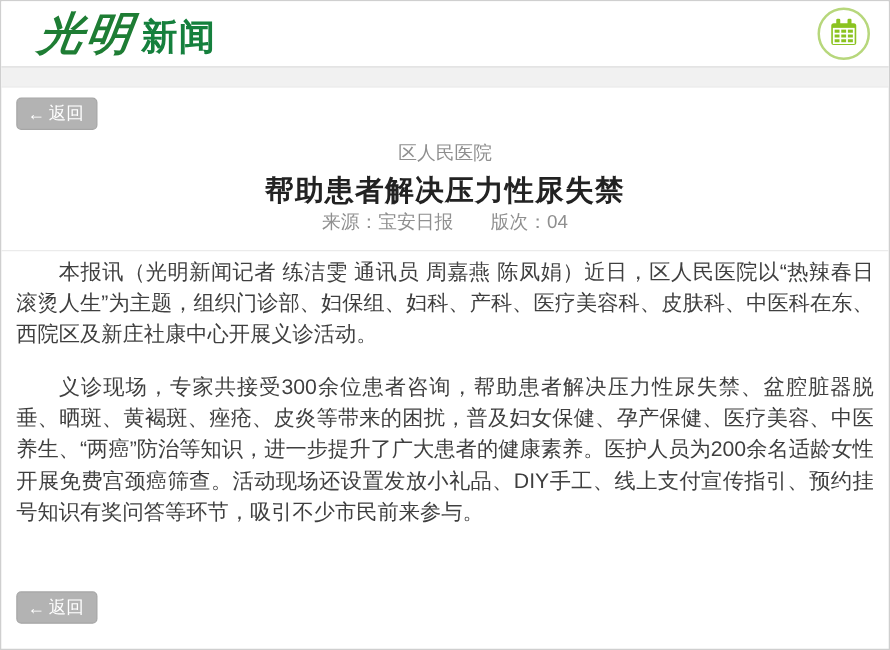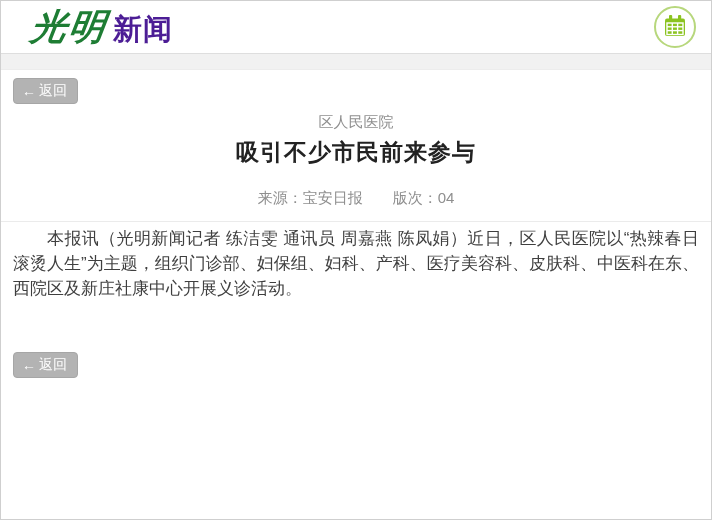--- a/index.html
+++ b/index.html
@@ -58,21 +58,20 @@
   .dept{
     margin-top:9px;
     font-size:15px;color:#8f8f8f;
   }
   .title{
     margin:5px 0 0;
     font-size:23px;font-weight:bold;color:#222;
     letter-spacing:1px;
   }
   .meta{
-    margin-top:21px;
     display:flex;justify-content:center;gap:30px;
     font-size:15px;color:#8f8f8f;
   }
   .meta-rule{
     border:none;border-top:1px solid #ebebeb;
     margin:13px -12px 0;
   }
   .body-text p{
     margin:0 0 17px;
     font-size:17px;line-height:25px;
@@ -84,21 +83,21 @@
   .bottom-back{margin-top:34px;}
 </style>
 </head>
 <body>
 
 <div class="page">
 
   <header class="site-header">
     <div class="logo">
       <span class="logo-script" style="color:#1e7d34">光明</span>
-      <span class="logo-bold" style="color:#4c1d95">新闻</span>
+      <span class="logo-bold" style="color:#15803d">新闻</span>
     </div>
 
     <div class="cal-btn">
       <svg width="44" height="44" viewBox="0 0 44 44">
         <circle cx="22" cy="22" r="20" fill="none" stroke="#b7d77c" stroke-width="2"></circle>
         <rect x="16" y="10" width="3.2" height="7" rx="1" fill="#8bc320"></rect>
         <rect x="25" y="10" width="3.2" height="7" rx="1" fill="#8bc320"></rect>
         <rect x="12" y="13.5" width="20" height="17.5" rx="2" fill="#8bc320"></rect>
         <rect x="14" y="18" width="16" height="11.5" fill="#8bc320" stroke="#ffffff" stroke-width="1.4"></rect>
         <line x1="19.3" y1="18" x2="19.3" y2="29.5" stroke="#ffffff" stroke-width="1.4"></line>
@@ -113,31 +112,32 @@
 
   <main class="main">
 
     <a class="back-btn">
       <span class="back-arrow">←</span>
       <span>返回</span>
     </a>
 
     <div class="art-head">
       <div class="dept">区人民医院</div>
-      <h1 class="title">吸引不少市民前来参与</h1>
+      <h1 class="title">帮助患者解决压力性尿失禁</h1>
       <div class="meta">
         <span>来源：宝安日报</span>
         <span>版次：04</span>
       </div>
     </div>
 
     <hr class="meta-rule">
 
     <article class="body-text">
       <p>本报讯（光明新闻记者 练洁雯 通讯员 周嘉燕 陈凤娟）近日，区人民医院以“热辣春日 滚烫人生”为主题，组织门诊部、妇保组、妇科、产科、医疗美容科、皮肤科、中医科在东、西院区及新庄社康中心开展义诊活动。</p>
+      <p>义诊现场，专家共接受300余位患者咨询，帮助患者解决压力性尿失禁、盆腔脏器脱垂、晒斑、黄褐斑、痤疮、皮炎等带来的困扰，普及妇女保健、孕产保健、医疗美容、中医养生、“两癌”防治等知识，进一步提升了广大患者的健康素养。医护人员为200余名适龄女性开展免费宫颈癌筛查。活动现场还设置发放小礼品、DIY手工、线上支付宣传指引、预约挂号知识有奖问答等环节，吸引不少市民前来参与。</p>
     </article>
 
     <a class="back-btn bottom-back">
       <span class="back-arrow">←</span>
       <span>返回</span>
     </a>
 
   </main>
 </div>
 

